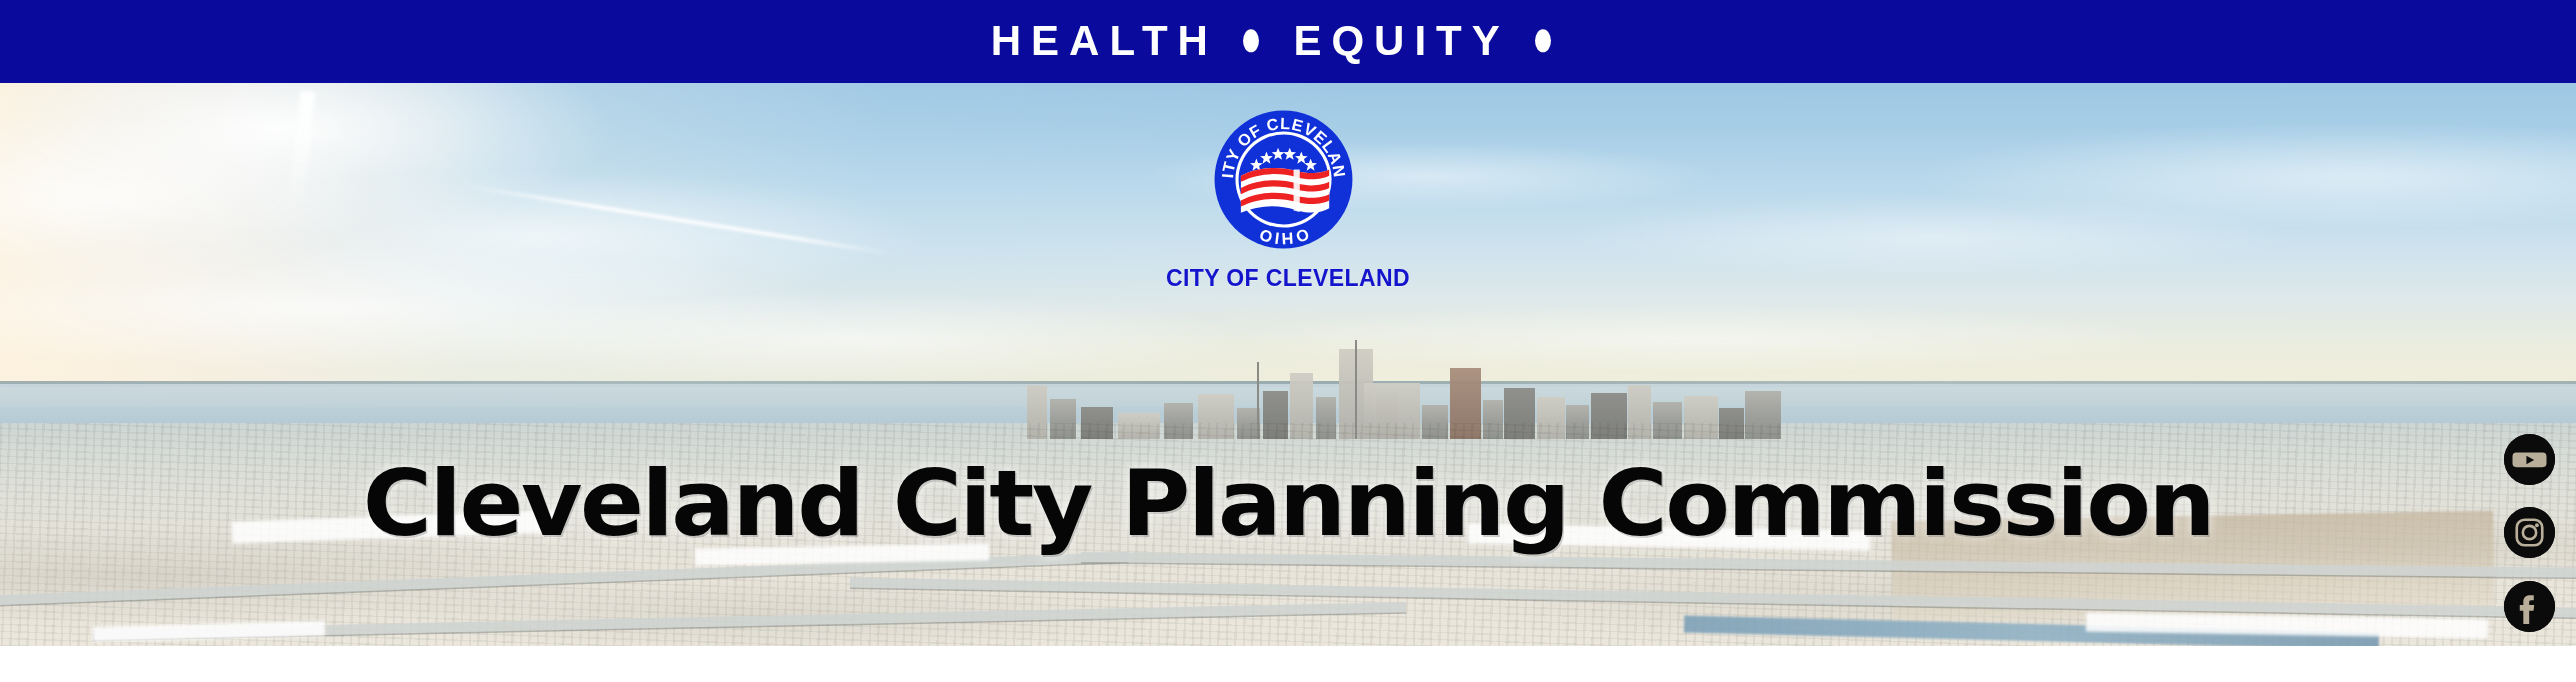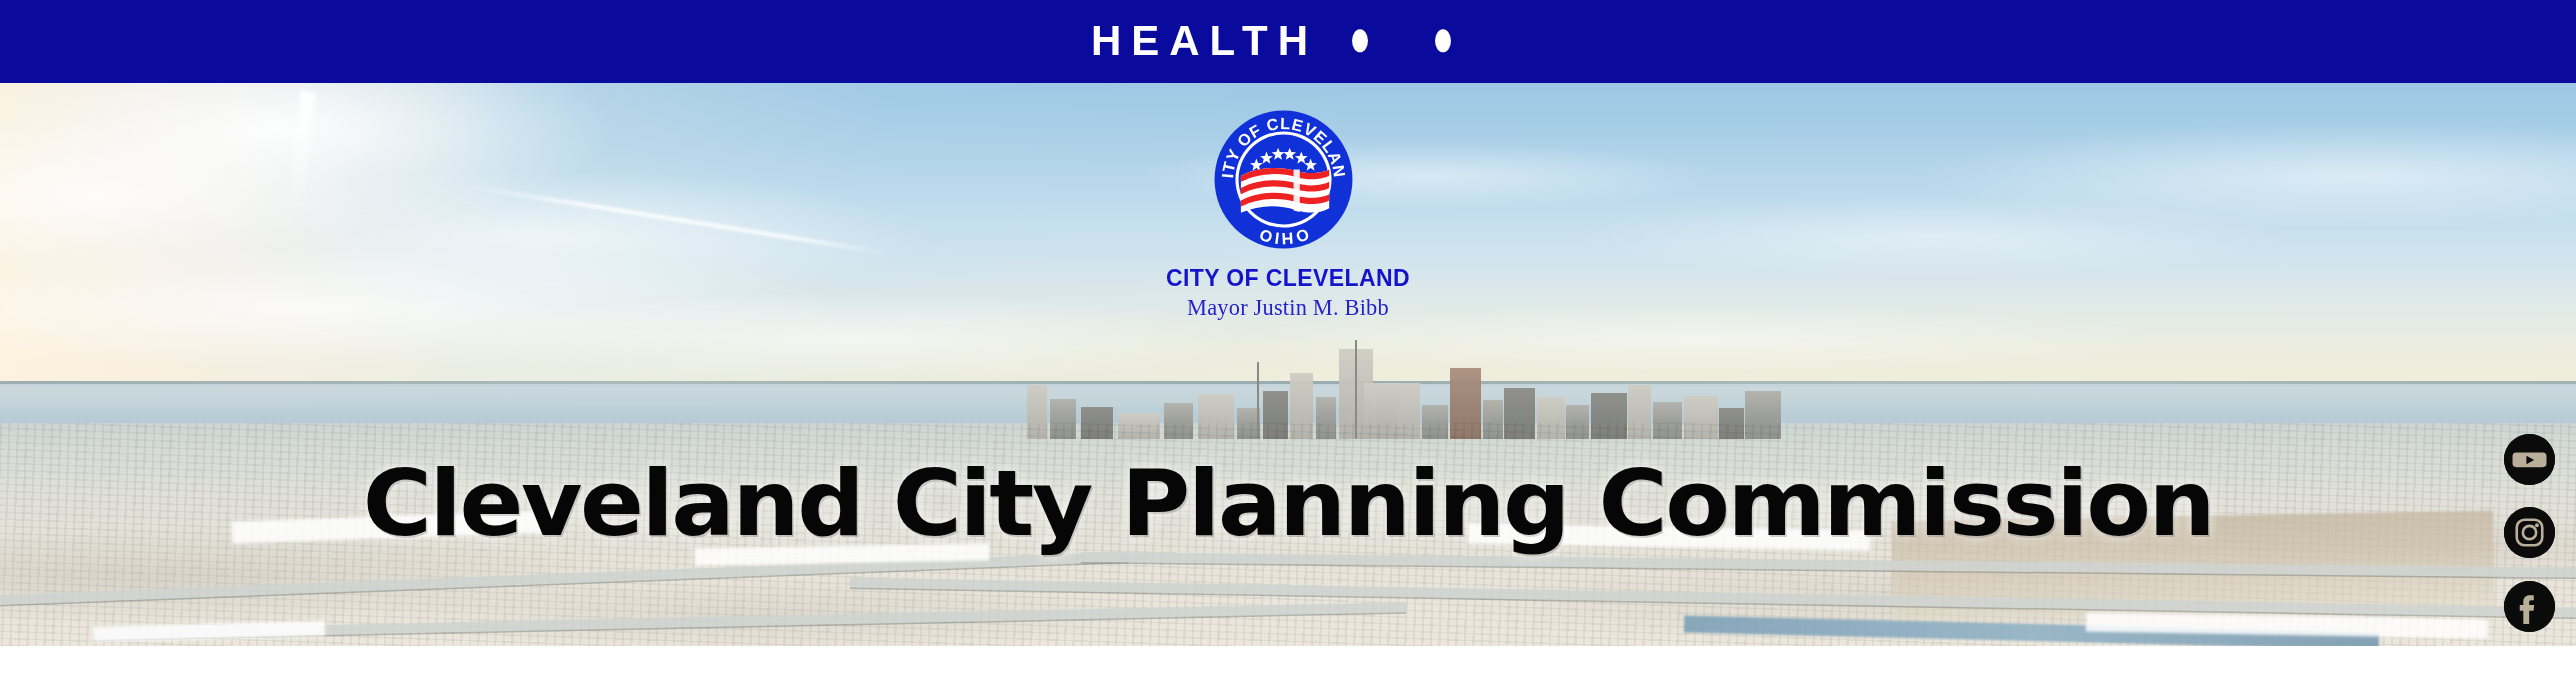--- a/index.html
+++ b/index.html
@@ -13,21 +13,21 @@
 
   
   .top-banner{
     position:absolute; left:0; top:0; width:2576px; height:83px;
     background:#0a0a9c;
     display:flex; align-items:center; justify-content:center;
     z-index:40;
   }
   .banner-inner{
     display:flex; align-items:center; justify-content:flex-start;
-    gap:8px;
+    gap:0px;
     transform:translateY(-1.5px);
   }
   .banner-word{
     color:#ffffff;
     font-family:"Liberation Sans", sans-serif;
     font-weight:bold;
     font-size:42px;
     letter-spacing:10px;
     line-height:1;
     white-space:nowrap;
@@ -260,20 +260,21 @@
     background:#ffffff; z-index:20;
   }
 </style>
 </head>
 <body>
 
 <div class="top-banner">
   <div class="banner-inner">
     <span class="banner-word">HEALTH</span>
     <span class="banner-dot"></span>
+    <span class="banner-word">EQUITY</span>
     <span class="banner-dot"></span>
   </div>
 </div>
 
 <div class="hero">
 
   <div class="photo">
     <div class="sky"></div>
     <div class="cloudwash"></div>
     <div class="contrail"></div>
@@ -359,21 +360,20 @@
         <path d="M36,86 C60,74 86,74 108,80 C126,85 142,82 150,78 L150,128 C140,134 124,136 106,130 C84,123 58,124 36,134 Z" fill="#ffffff"></path>
         <path d="M36,86 C60,74 86,74 108,80 C126,85 142,82 150,78 L150,86 C142,90 126,93 108,88 C86,82 60,82 36,94 Z" fill="#ee2222"></path>
         <path d="M36,102 C60,90 86,90 108,96 C126,101 142,98 150,94 L150,102 C142,106 126,109 108,104 C86,98 60,98 36,110 Z" fill="#ee2222"></path>
         <path d="M36,118 C60,106 86,106 108,112 C126,117 142,114 150,110 L150,118 C142,122 126,125 108,120 C86,114 60,114 36,126 Z" fill="#ee2222"></path>
         <path d="M104,78 L112,78 L112,133 L104,131 Z" fill="#ffffff" opacity="0.9"></path>
       </g>
     </svg>
   </div>
 
   <div class="brand-city pos">CITY OF CLEVELAND</div>
-  <div class="brand-mayor">Mayor Justin M. Bibb</div>
 
   <div class="hero-title">Cleveland City Planning Commission</div>
 
   <div class="social">
 
     <div class="sicon">
       <svg width="51" height="51" viewBox="0 0 66 66">
         <circle cx="33" cy="33" r="33" fill="#0b0b0b"></circle>
         <path d="M16,24 h34 a5,5 0 0 1 5,5 v9 a5,5 0 0 1 -5,5 h-34 a5,5 0 0 1 -5,-5 v-9 a5,5 0 0 1 5,-5 Z
                  M29,28 v11 l10,-5.5 Z" fill="#b8ae9a" fill-rule="evenodd"></path>

